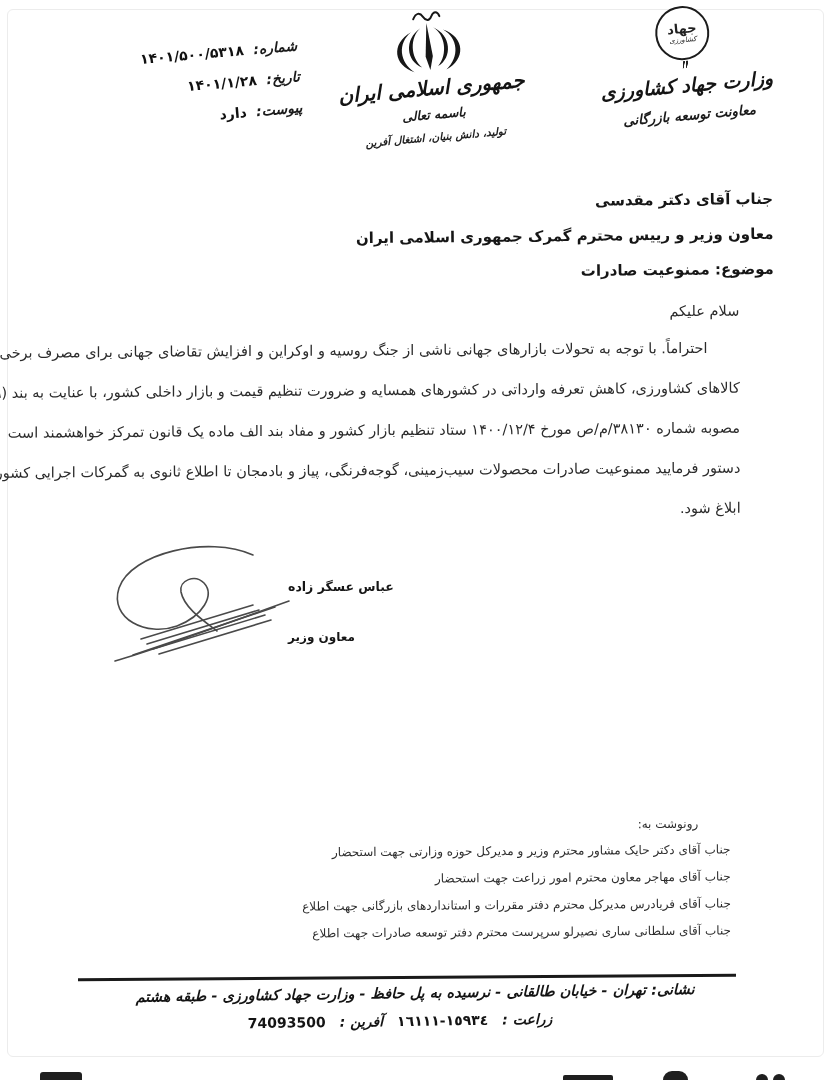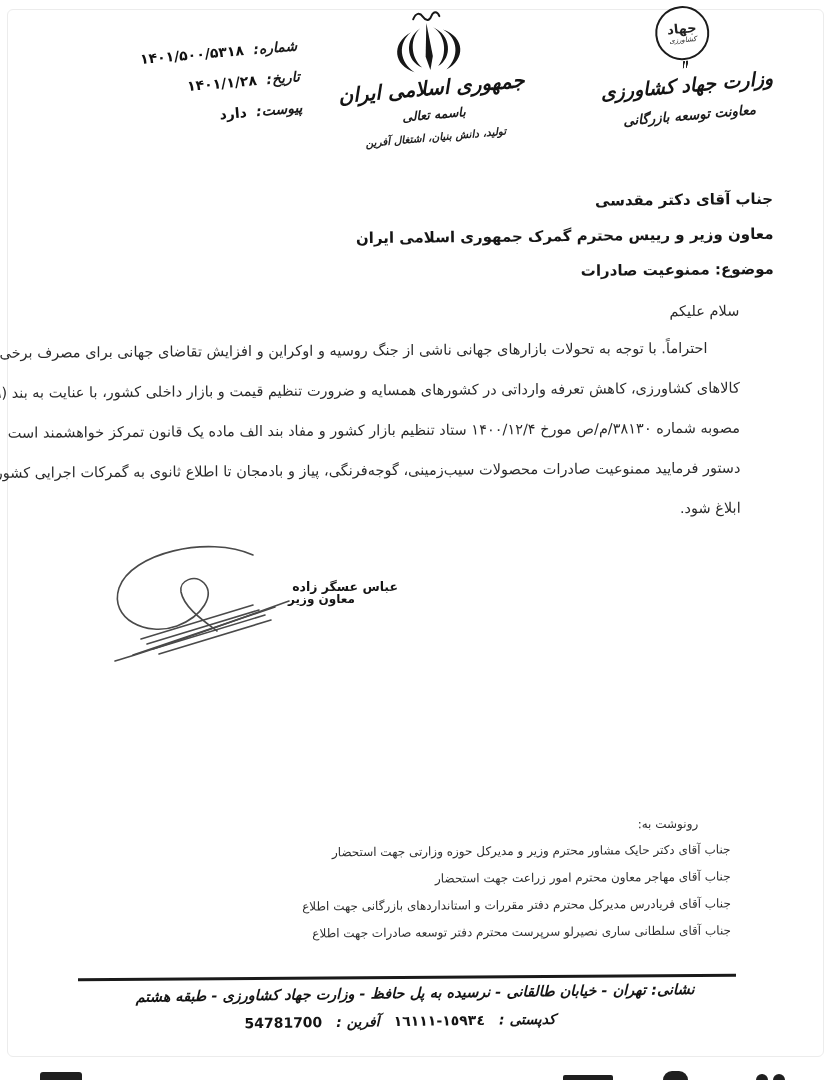--- a/index.html
+++ b/index.html
@@ -60,23 +60,23 @@
     position:absolute;left:64px;top:300px;width:676px;direction:rtl;
     font-size:14.5px;color:#2b2b2b;transform:rotate(-0.4deg);
   }
   .salutation{text-align:right;line-height:26px;margin-bottom:4px;}
   .body-line{line-height:40px;text-align:justify;text-align-last:justify;white-space:nowrap;}
   .body-line.indent{padding-right:32px;}
   .body-line.last{text-align:right;text-align-last:right;}
 
   
   .sig-svg{position:absolute;left:103px;top:543px;}
-  .sig-name{position:absolute;left:288px;top:579px;width:110px;direction:rtl;text-align:right;
+  .sig-name{position:absolute;left:288px;top:579px;width:110px;direction:rtl;text-align:left;
     font-size:12.5px;font-weight:bold;color:#161616;white-space:nowrap;}
-  .sig-title{position:absolute;left:288px;top:592px;width:110px;direction:rtl;text-align:left;
+  .sig-title{position:absolute;left:288px;top:630px;width:110px;direction:rtl;text-align:left;
     font-size:12px;font-weight:bold;color:#161616;white-space:nowrap;}
 
   
   .cc{
     position:absolute;right:100px;top:812px;direction:rtl;text-align:right;
     font-size:12px;color:#2e2e2e;transform:rotate(-0.4deg);
   }
   .cc .cc-label{margin-left:0;margin-right:32px;line-height:26px;}
   .cc .cc-item{line-height:27px;white-space:nowrap;}
 
@@ -189,23 +189,23 @@
   <div class="cc-label">رونوشت به:</div>
   <div class="cc-item">جناب آقای دکتر حایک مشاور محترم وزیر و مدیرکل حوزه وزارتی جهت استحضار</div>
   <div class="cc-item">جناب آقای مهاجر معاون محترم امور زراعت جهت استحضار</div>
   <div class="cc-item">جناب آقای فریادرس مدیرکل محترم دفتر مقررات و استانداردهای بازرگانی جهت اطلاع</div>
   <div class="cc-item">جناب آقای سلطانی ساری نصیرلو سرپرست محترم دفتر توسعه صادرات جهت اطلاع</div>
 </div>
 
 <div class="footer-line"></div>
 <div class="footer-address">نشانی: تهران - خیابان طالقانی - نرسیده به پل حافظ - وزارت جهاد کشاورزی - طبقه هشتم</div>
 <div class="footer-postal">
-  <span>کدپستی :</span>
+  <span>زراعت :</span>
   <span class="num" dir="ltr">١٥٩٣٤-١٦١١١</span>
   <span>آفرین :</span>
-  <span class="num" dir="ltr">54781700</span>
+  <span class="num" dir="ltr">74093500</span>
 </div>
 
 <div class="cut-icon cut-left-bar"></div>
 <div class="cut-icon cut-mid-bar"></div>
 <div class="cut-icon cut-circle"></div>
 <div class="cut-icon cut-dot1"></div>
 <div class="cut-icon cut-dot2"></div>
 
 </body></html>

